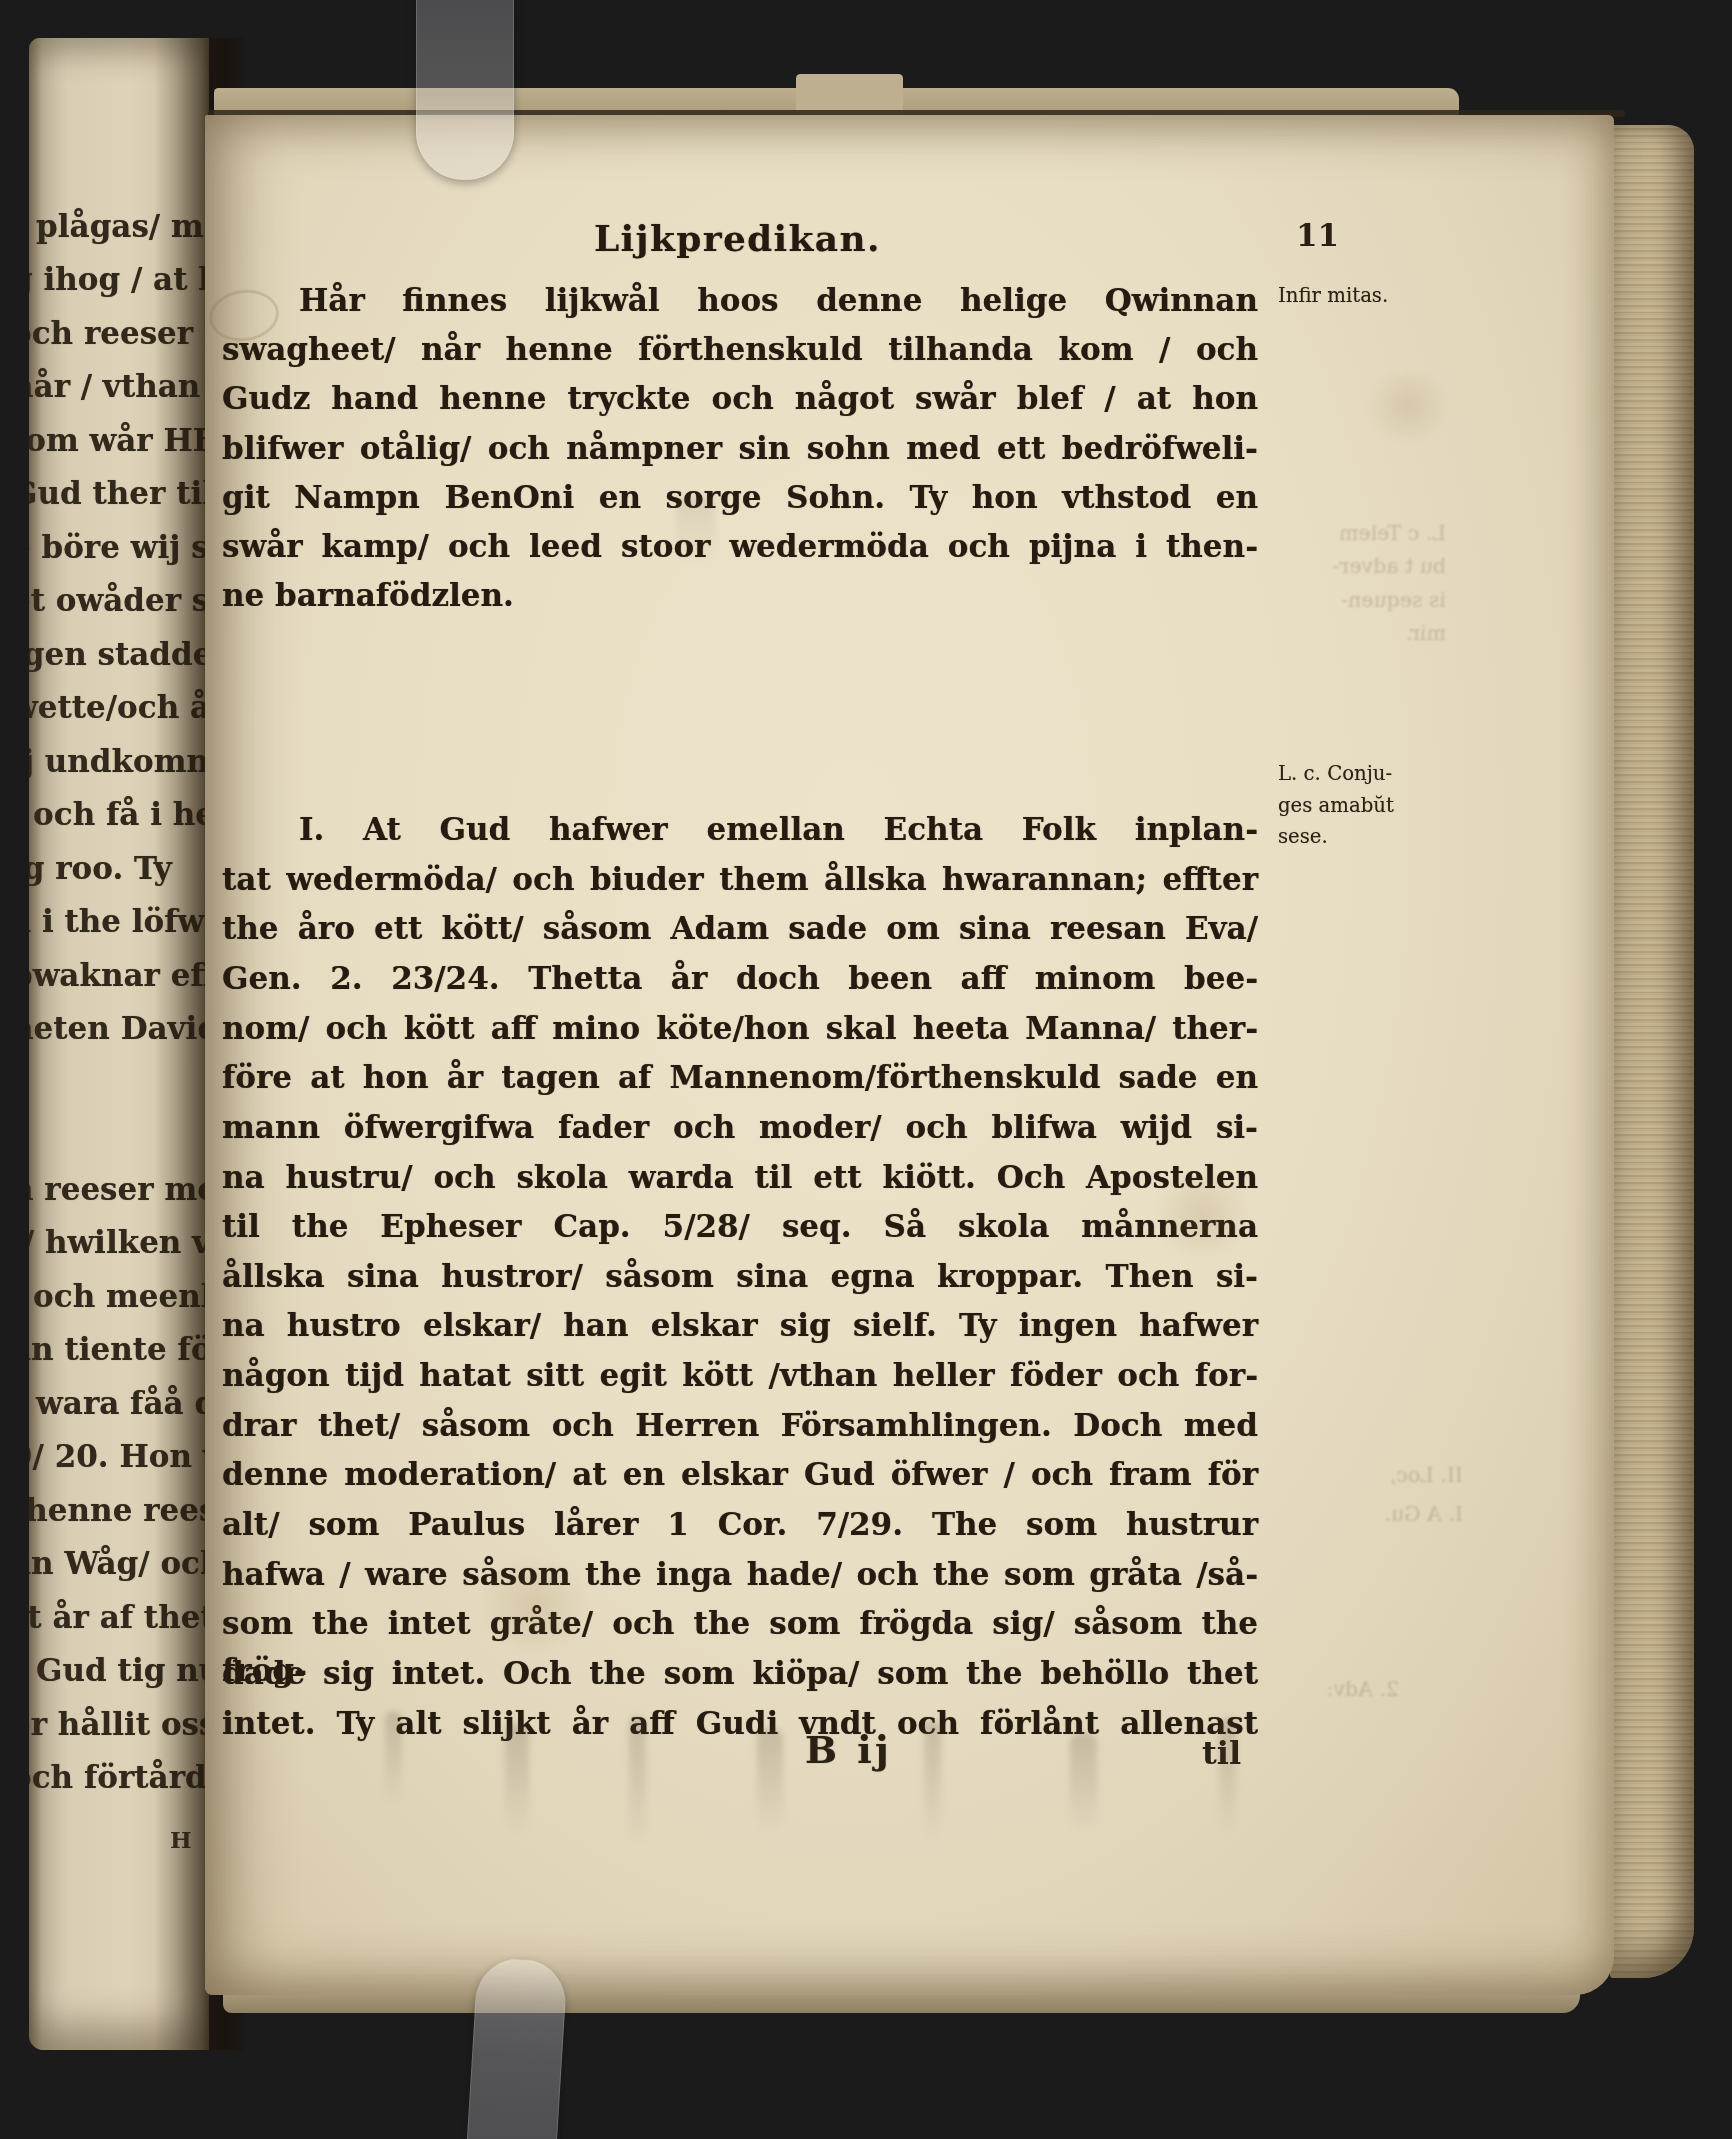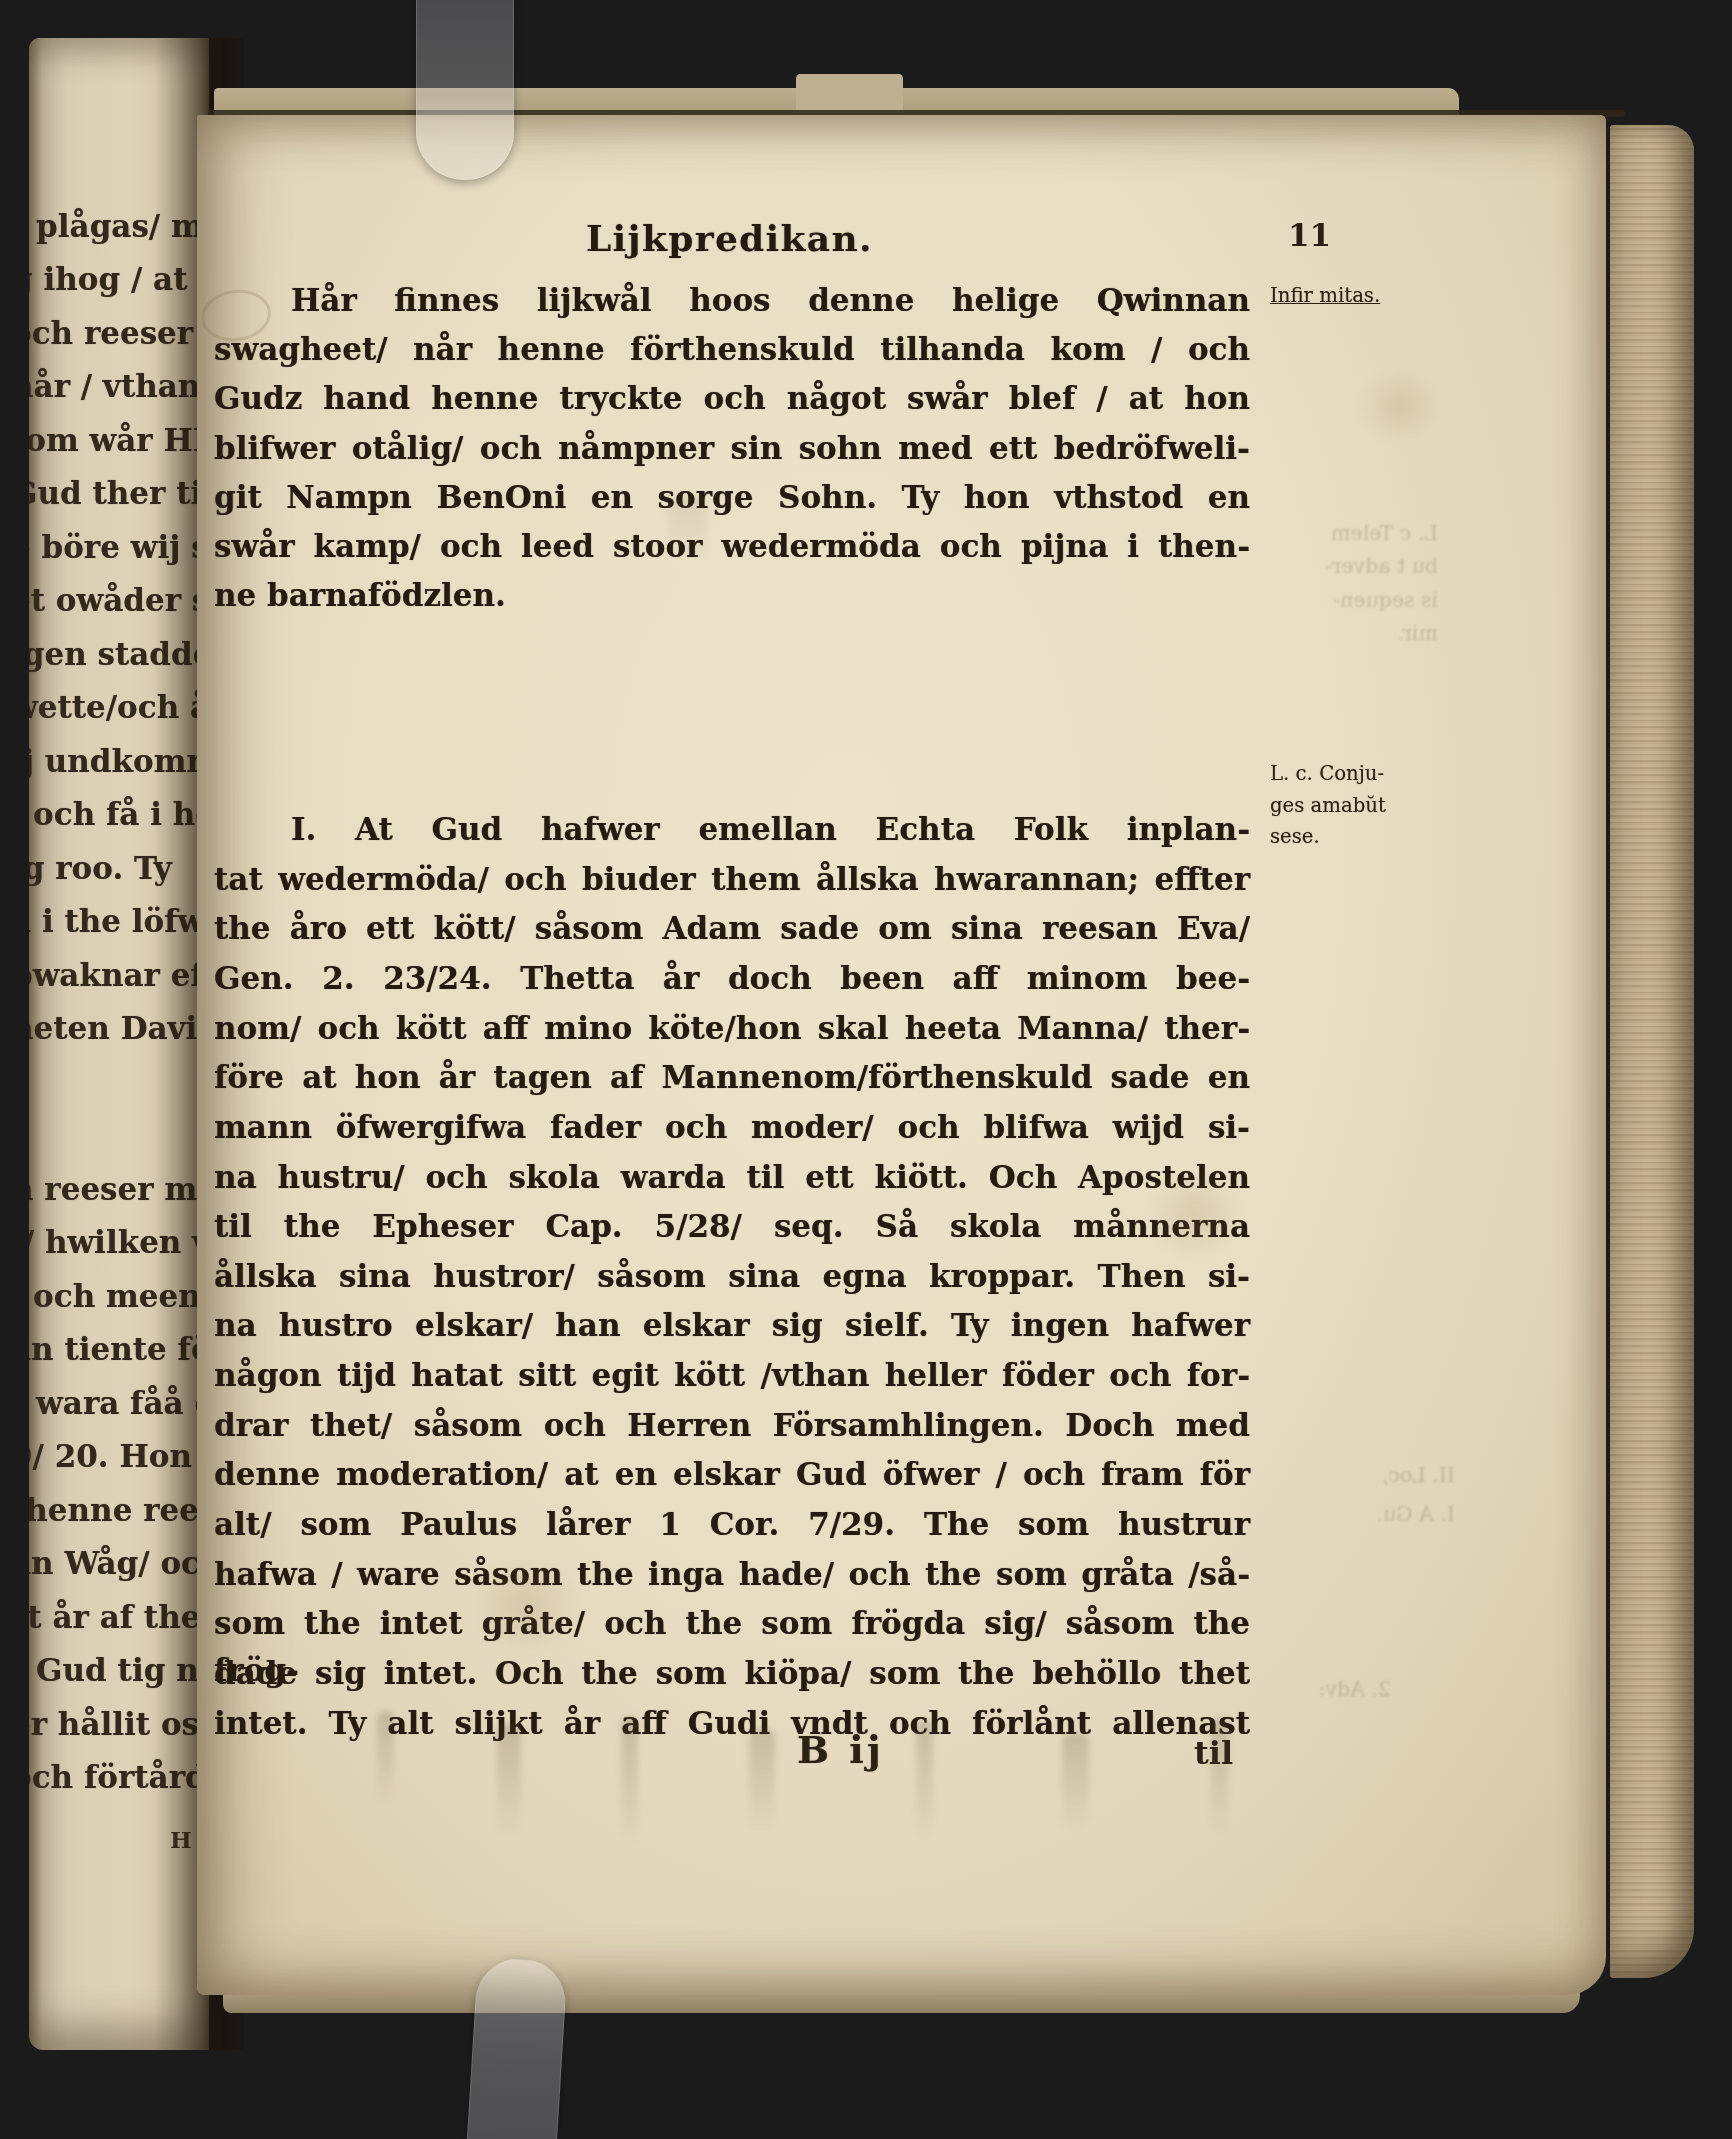--- a/index.html
+++ b/index.html
@@ -36,21 +36,21 @@
     background:repeating-linear-gradient(180deg,#c6b593 0 3px,#b2a07e 3px 4.7px,#c0ae8b 4.7px 6.8px);
     border-radius:3.4px 26px 51px 3.4px;
     box-shadow:inset -15.4px 0 26px rgba(60,45,25,.45), inset 0 -26px 34px rgba(60,45,25,.4);}
   .fore-edge-corner{position:absolute;left:1545px;top:1896px;width:51px;height:98px;
     background:#b7a785;border-radius:30% 60% 60% 40%;
     box-shadow:inset -8.6px -8.6px 13px rgba(70,55,30,.5);}
   .bottom-underpages{position:absolute;left:223px;top:1989px;width:1357px;height:24px;
     background:linear-gradient(180deg,#ad9e7e,#8e8062);border-radius:3.4px 3.4px 17px 8.6px;}
 
   
-  .page{position:absolute;left:197px;top:115px;width:1409px;height:1880px;
+  .page{position:absolute;left:205px;top:115px;width:1409px;height:1880px;
     background:radial-gradient(ellipse at 46% 38%, #ece3ca 0%, #e8dec4 45%, #e0d4b8 72%, #d4c6a6 95%);
     border-radius:2.6px 6px 39px 7.7px;
     box-shadow:inset 30px 0 60px rgba(90,70,45,.38),
                inset -13px 0 39px rgba(110,88,55,.22),
                inset 0 -21.4px 47px rgba(115,92,58,.25),
                inset 0 17px 39px rgba(115,92,58,.18);}
 
   .title{position:absolute;left:389px;top:104px;
     font:700 36px/39px "DejaVu Serif",serif;color:#241a0f;letter-spacing:1.3px;
     text-shadow:0 0 1.3px rgba(45,30,15,.4);}
@@ -68,21 +68,21 @@
     text-align:justify;text-align-last:justify;
     text-shadow:0 0 0.9px rgba(45,30,15,.45), 0.4px 0.4px 0 rgba(45,30,15,.18);}
 
   .heading{position:absolute;left:26px;top:570px;width:984px;
     font:700 39px/47px "DejaVu Serif",serif;color:#211708;
     text-align:justify;text-align-last:justify;
     text-shadow:0 0 1.3px rgba(40,26,12,.5);}
 
   .marginnote-top{position:absolute;left:1073px;top:168px;white-space:nowrap;
     font:400 19.7px/26px "DejaVu Serif",serif;color:#2c2214;
-    text-shadow:0 0 0.9px rgba(50,38,22,.4);text-decoration:underline;}
+    text-shadow:0 0 0.9px rgba(50,38,22,.4);}
   .marginnote-mid{position:absolute;left:1073px;top:643px;width:240px;}
   .marginline{position:absolute;left:0;white-space:nowrap;
     font:400 19.7px/31px "DejaVu Serif",serif;color:#2c2214;
     text-shadow:0 0 0.9px rgba(50,38,22,.4);}
 
   .bleed{position:absolute;transform:scaleX(-1);filter:blur(1.3px);opacity:.28;width:197px;}
   .bleed1{left:1044px;top:402px;}
   .bleed2{left:1061px;top:1344px;}
   .bleed3{left:997px;top:1558px;}
   .bleedline{position:absolute;left:0;white-space:nowrap;

